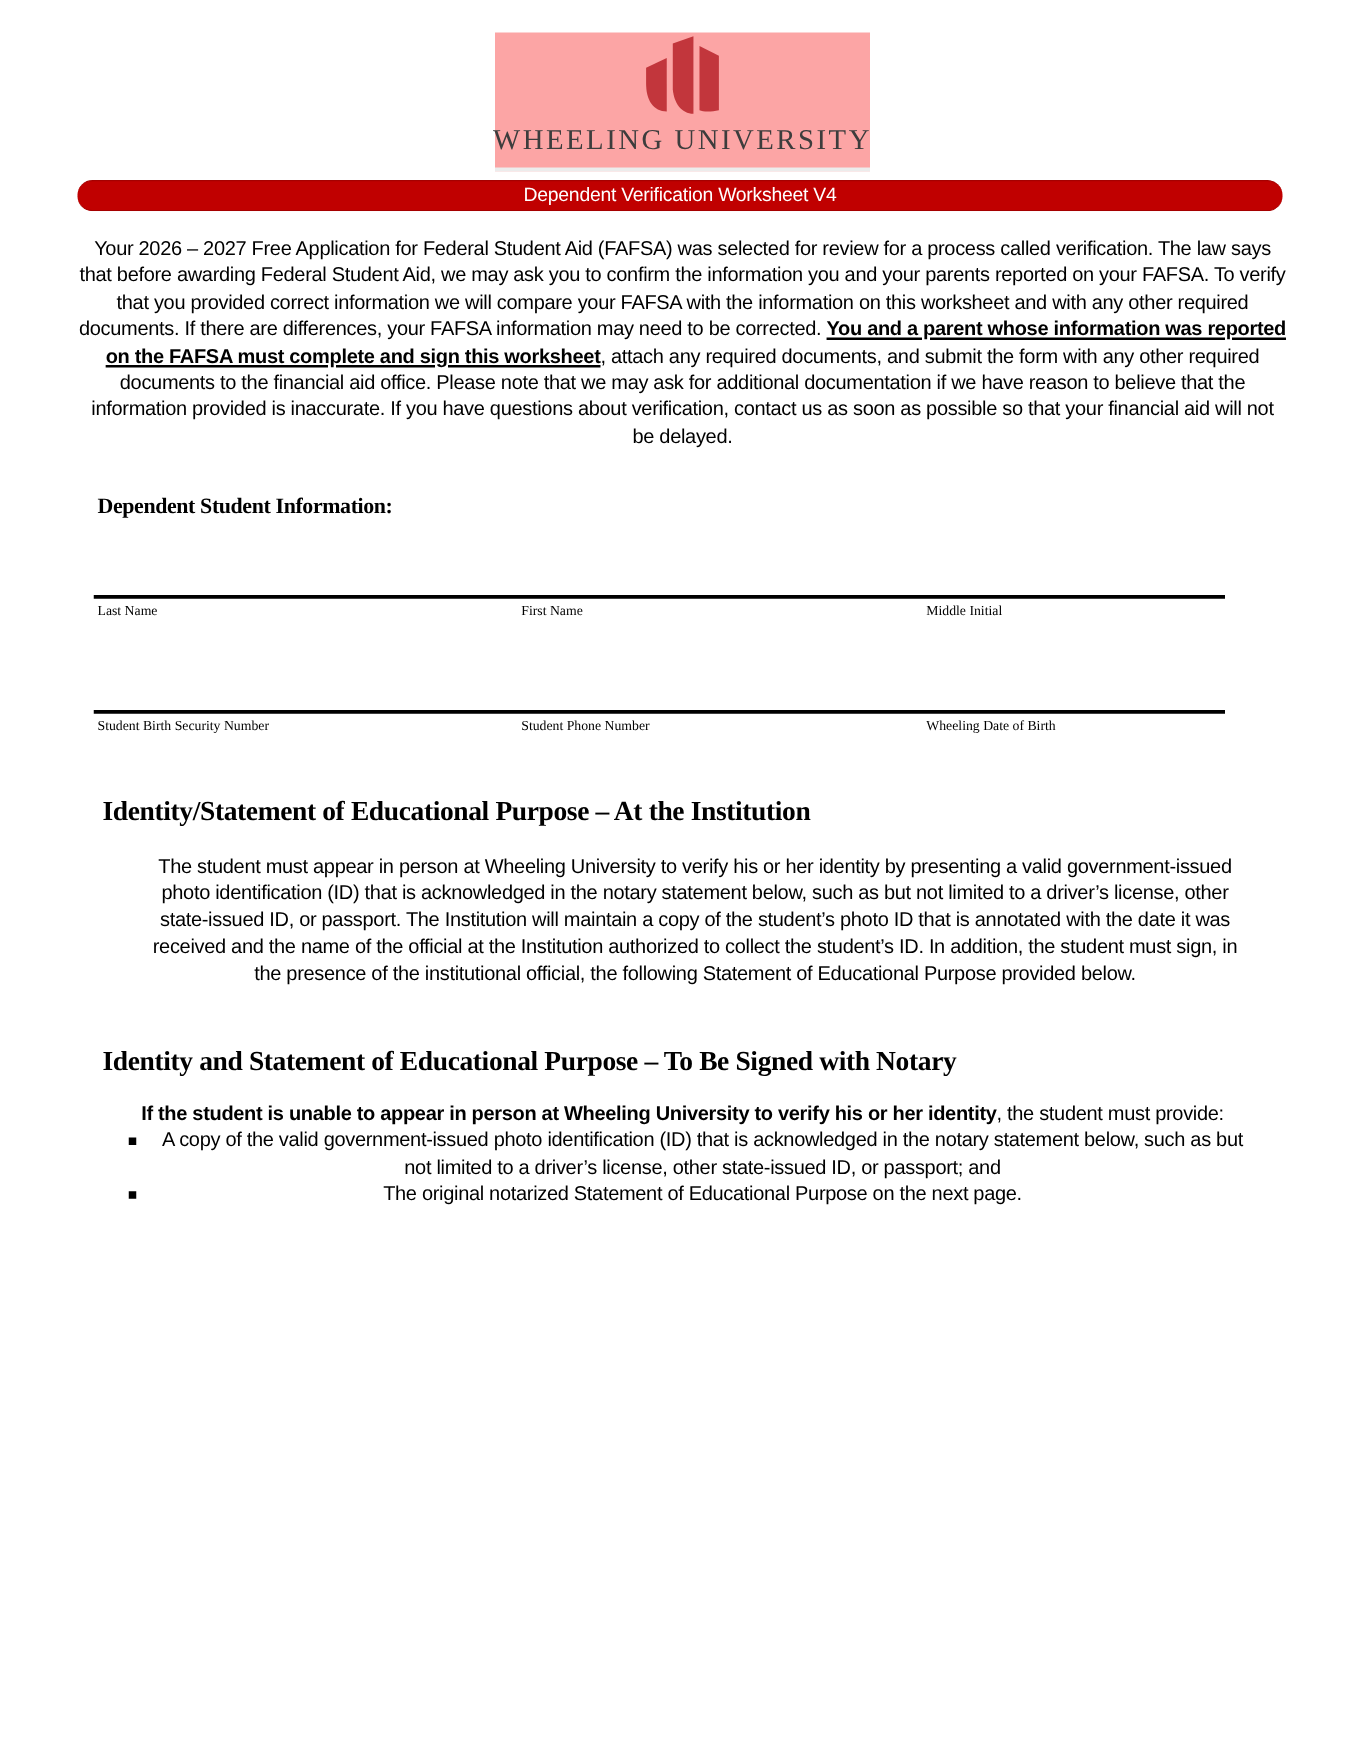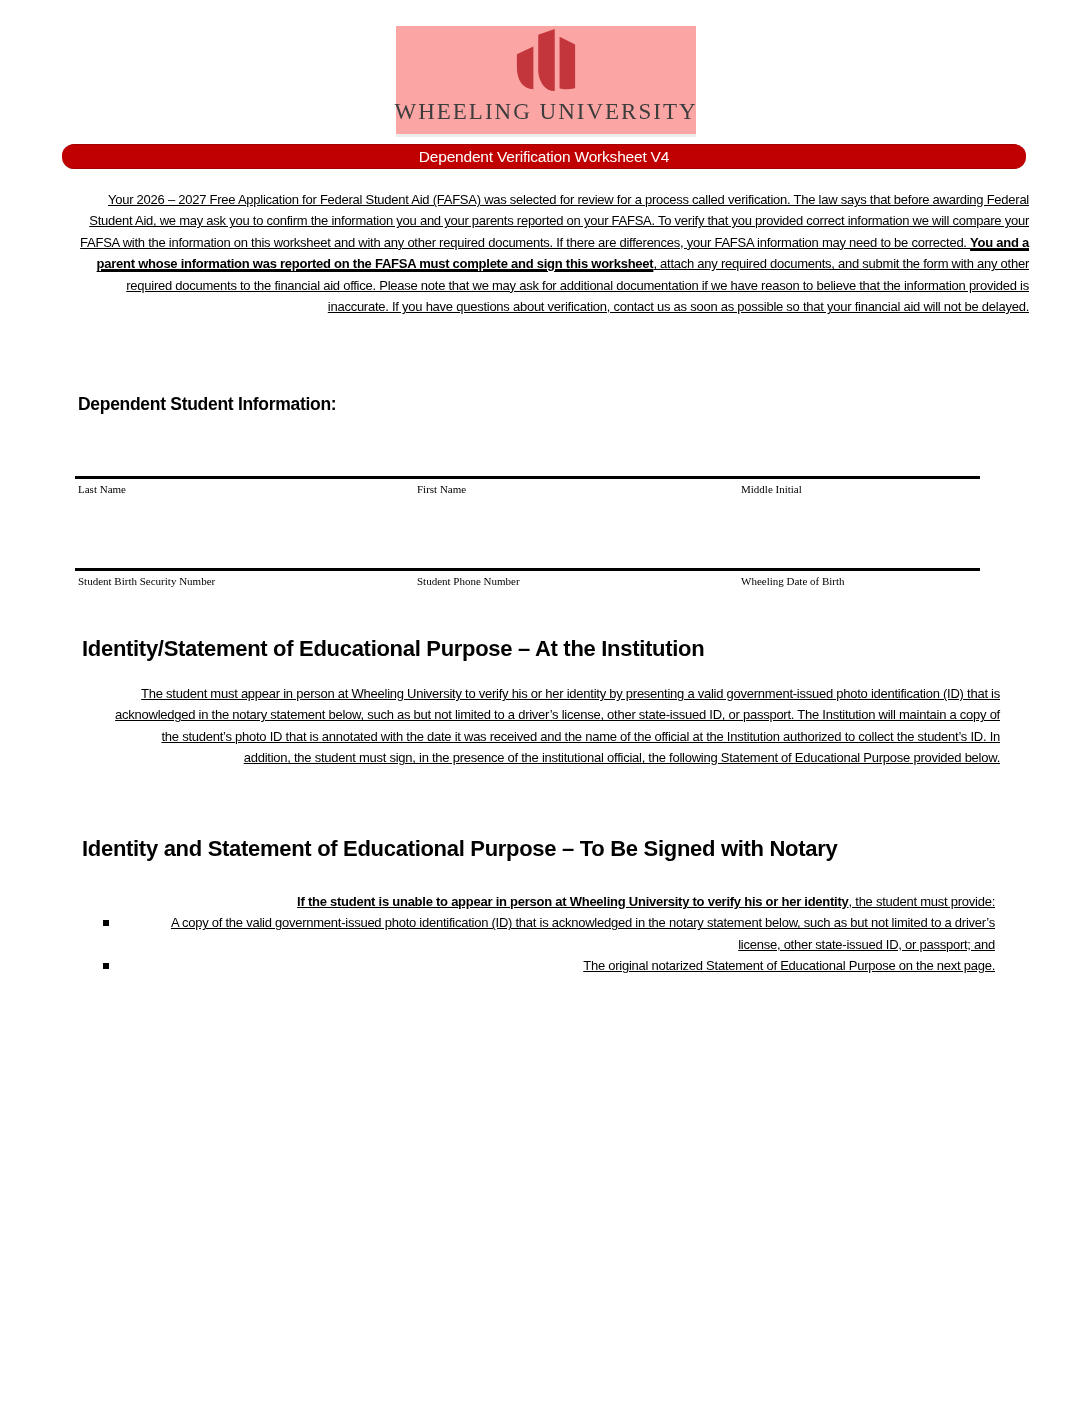--- a/index.html
+++ b/index.html
@@ -29,36 +29,35 @@
     position:absolute;left:62px;top:144px;width:964px;height:25px;
     background:var(--accent,#c00000);
     border-top:1px solid #a50000;border-bottom:1px solid #a50000;
     box-sizing:border-box;
     color:#fff;text-align:center;
     font-size:15.5px;line-height:23px;letter-spacing:-0.2px;border-radius:12px;
   }
   
   .para{
     position:absolute;
-    font-size:13px;line-height:21.4px;letter-spacing:-0.25px;
-    text-align:right;
-    text-decoration:underline;
+    font-size:16px;line-height:21.4px;letter-spacing:-0.25px;
+    text-align:center;
   }
   .intro{left:63px;top:189px;width:966px;}
   .emph{font-weight:bold;text-decoration:underline;text-decoration-thickness:2px;text-underline-offset:2px;}
   .b{font-weight:bold;}
   .heading{
-    position:absolute;font-weight:bold;letter-spacing:-0.3px;white-space:nowrap;
+    position:absolute;font-weight:bold;letter-spacing:-0.3px;white-space:nowrap;font-family:Liberation Serif, serif;
   }
   .si-heading{left:78px;top:394px;font-size:17.5px;}
   .h2{font-size:22px;margin-left:19px;}
   .h2a{left:63px;top:636px;}
   .h2b{left:63px;top:836px;}
   .para2{left:112px;top:683px;width:888px;}
-  .para3{left:97px;top:881px;width:898px;margin-top:10px;}
+  .para3{left:97px;top:881px;width:898px;}
   
   .fillrow{
     position:absolute;left:75px;width:905px;height:26px;
     border-top:3px solid #000;
   }
   .row1{top:476px;}
   .row2{top:568px;}
   .fillrow .lbl{
     position:absolute;top:4px;
     font-family:"Liberation Serif",serif;font-size:11px;letter-spacing:0;

